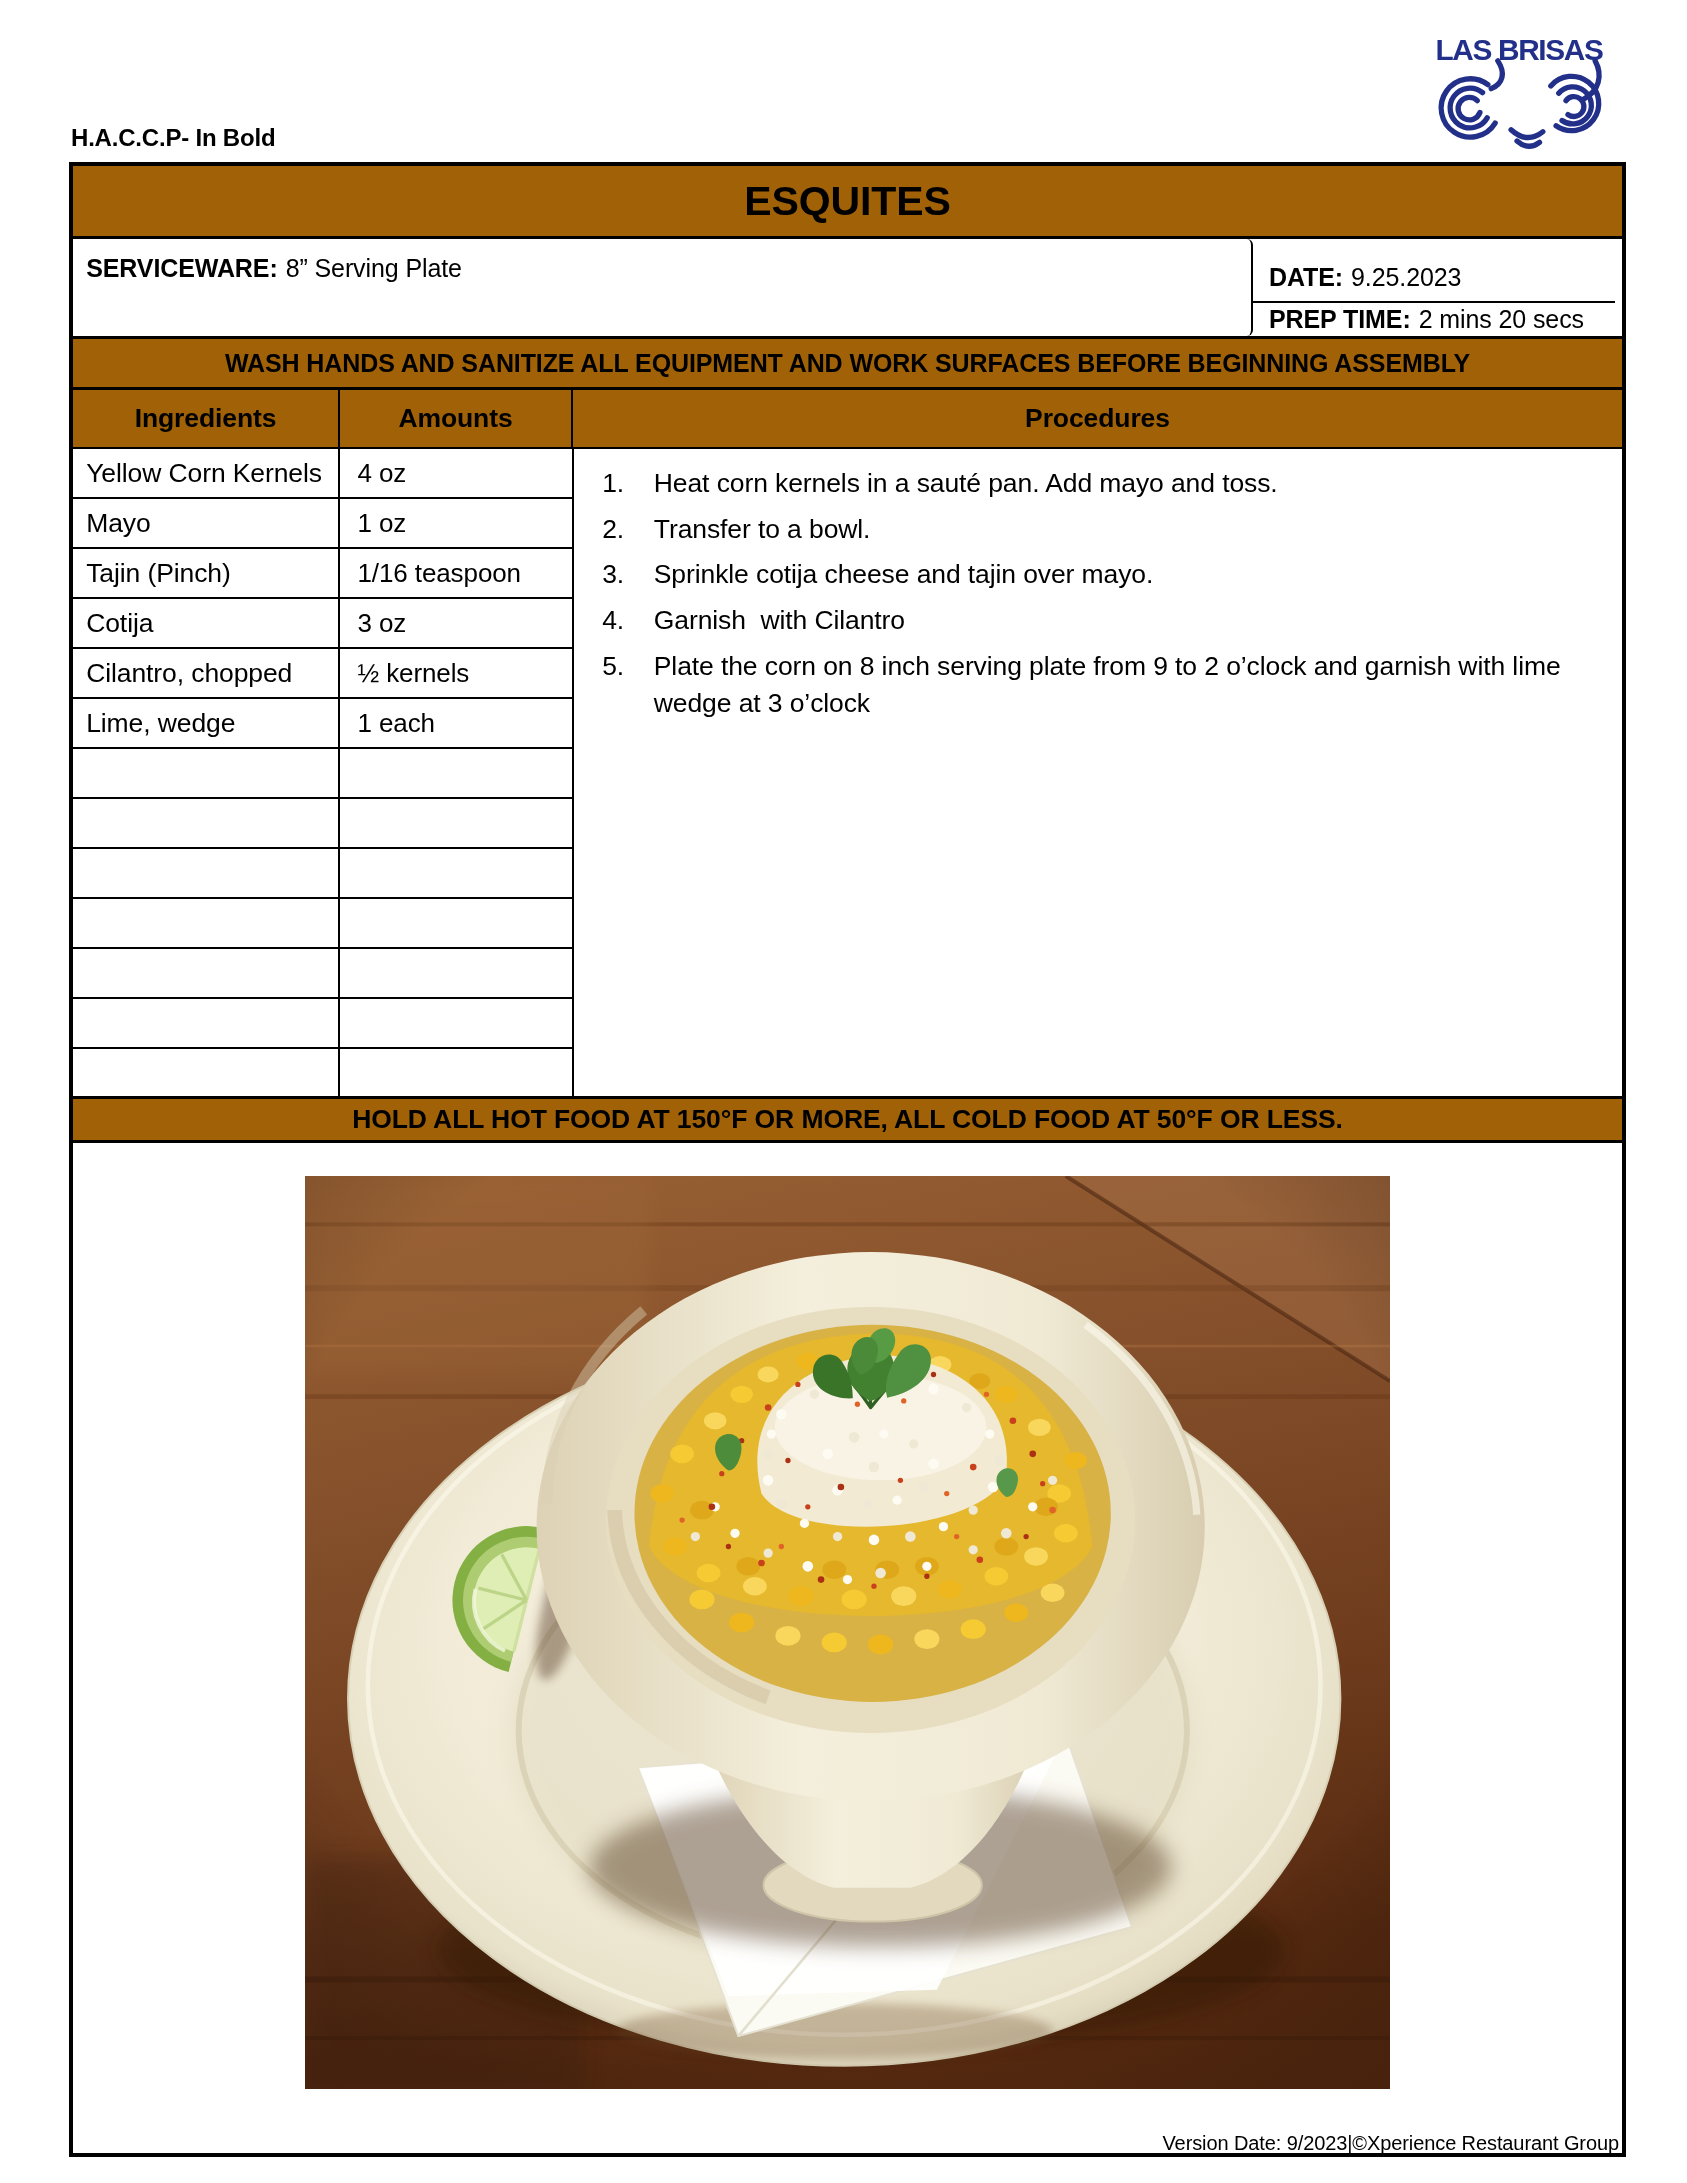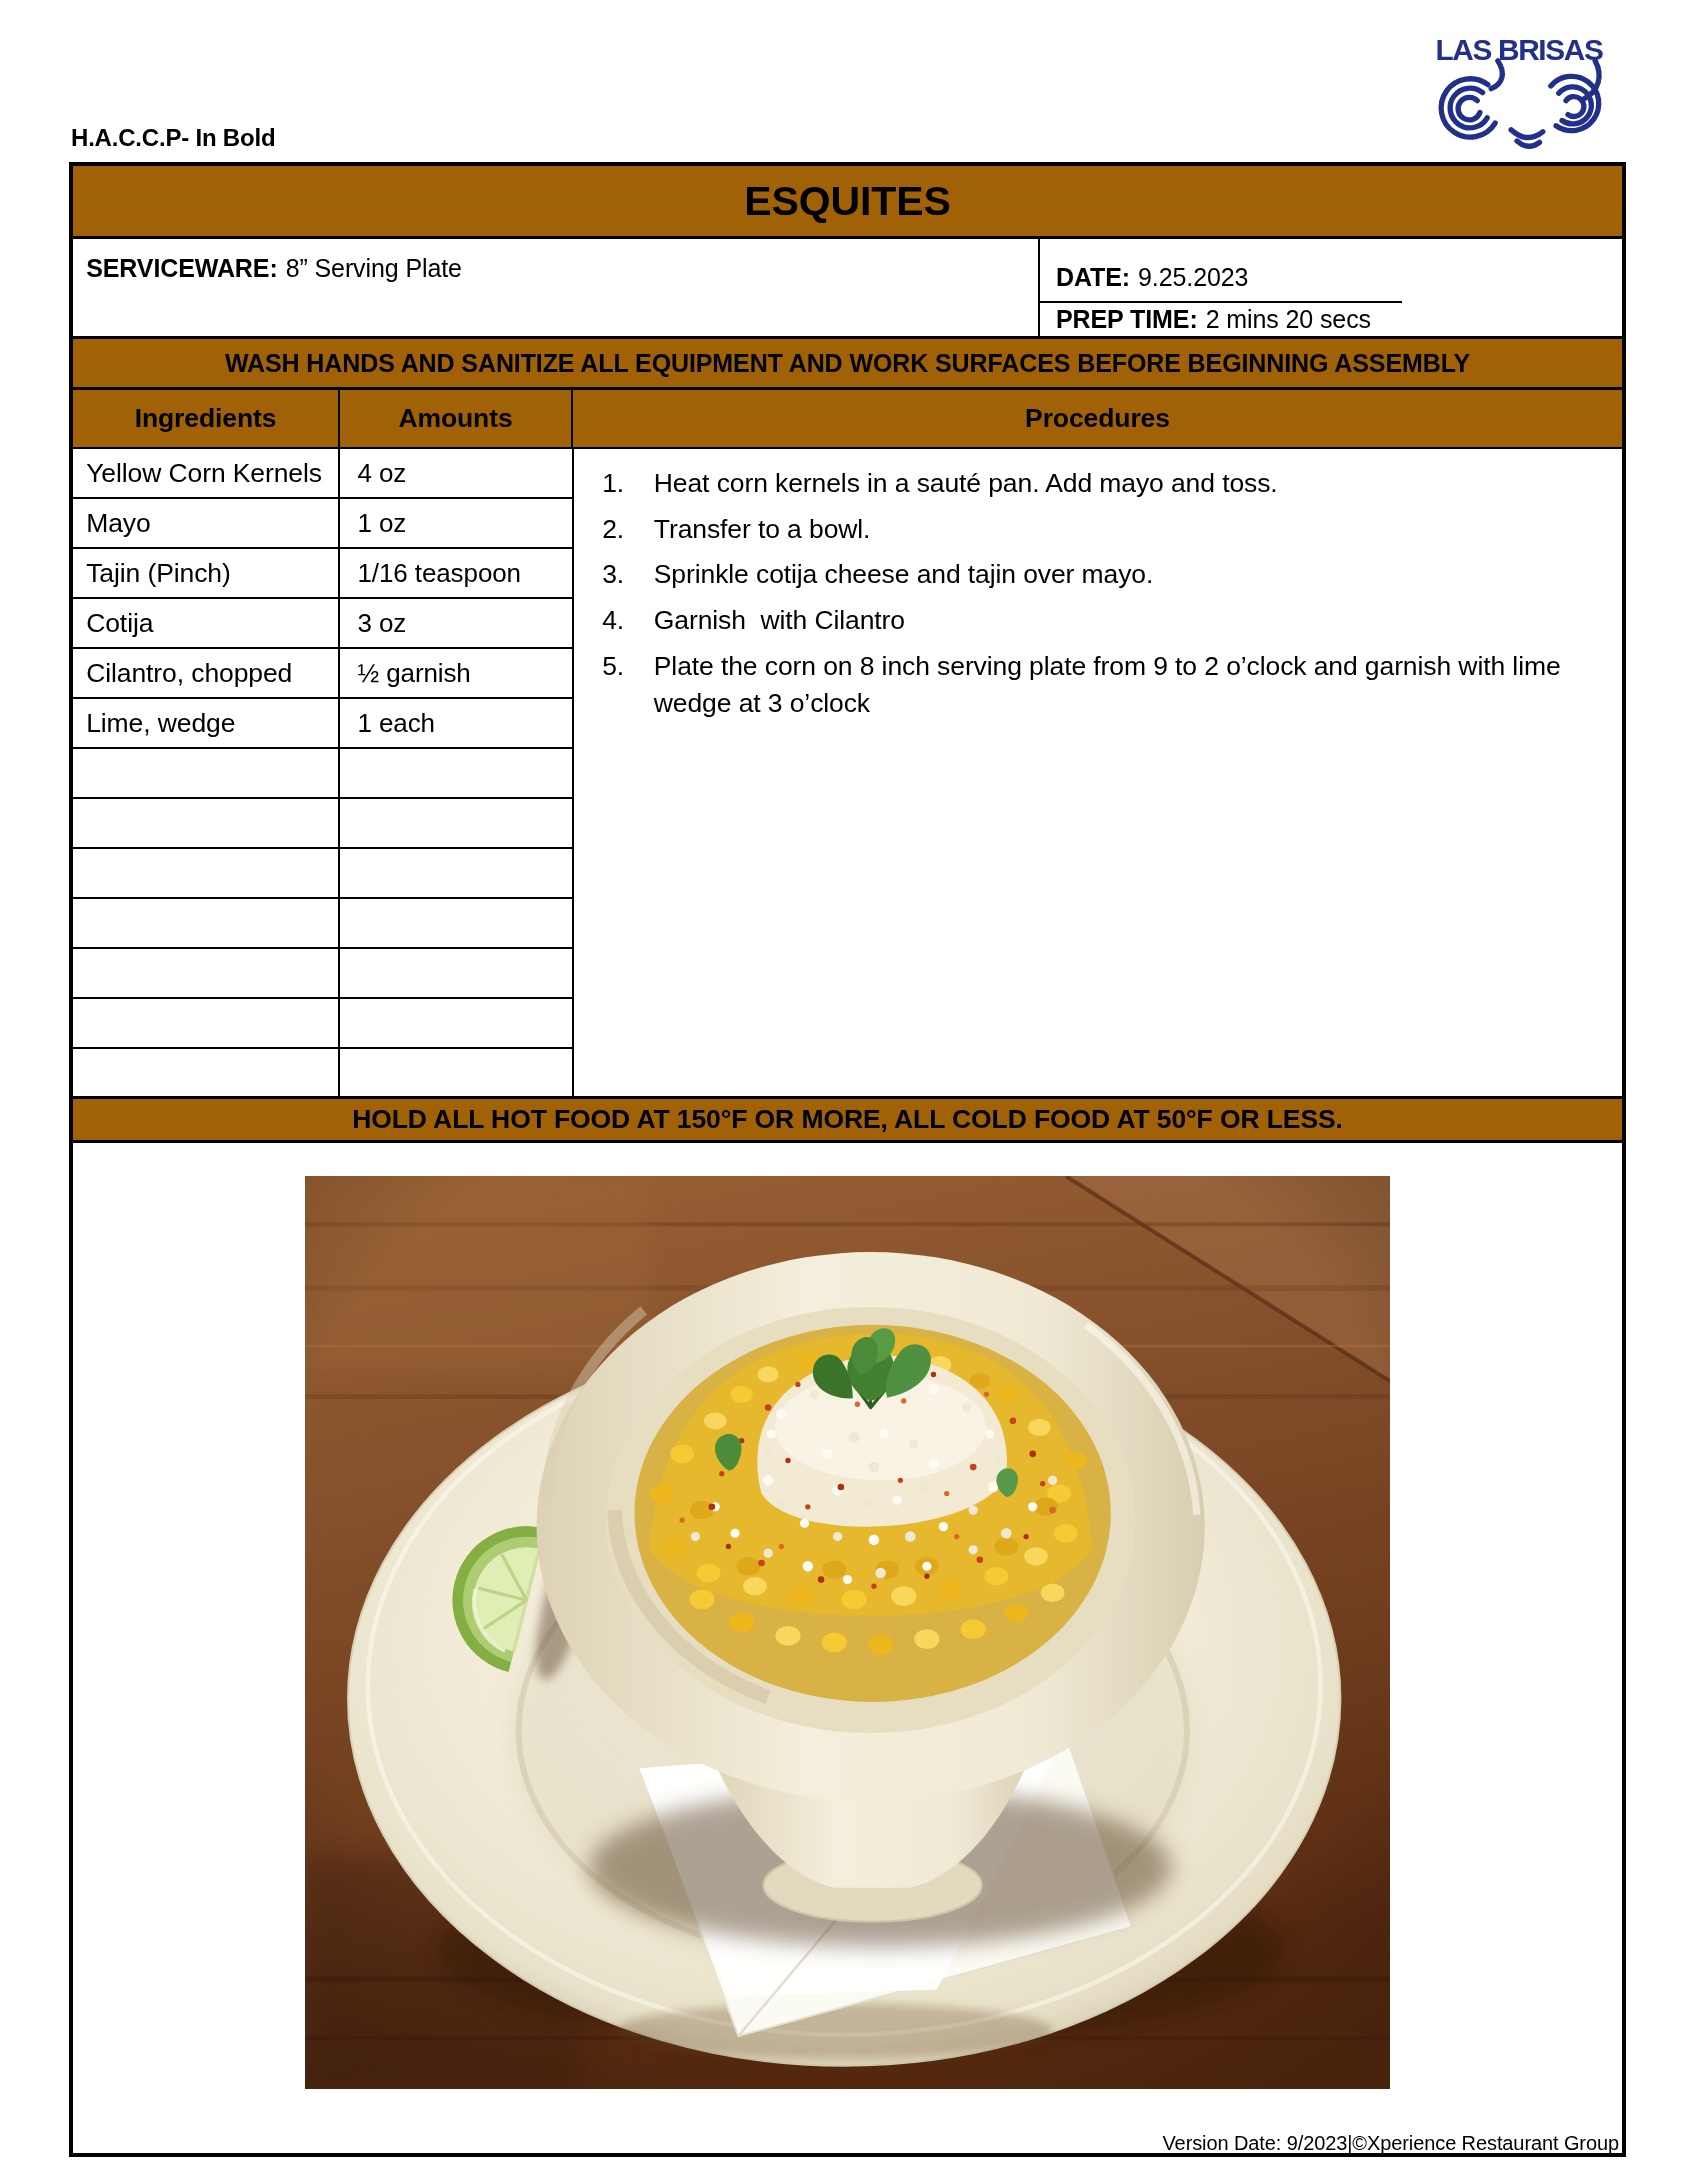--- a/index.html
+++ b/index.html
@@ -10,21 +10,21 @@
   }
   .haccp{position:absolute;left:71px;top:124px;font-size:24px;font-weight:700;letter-spacing:-0.2px;}
   .logo{position:absolute;top:29px;right:70px;width:196px;height:126px;}
   .footer{position:absolute;top:2132px;right:68px;font-size:20px;letter-spacing:-0.1px;}
 
   .sheet{position:absolute;left:69px;top:162px;width:1549px;border:4px solid #000;background:#fff;letter-spacing:-0.1px;}
   .band{background:#a16207;}
   .row-title{height:70px;border-bottom:3.3px solid #000;display:flex;align-items:center;justify-content:center;
     font-size:41px;font-weight:700;}
   .row-meta{display:flex;border-bottom:3.3px solid #000;height:97px;}
-  .meta-left{width:967px;border-right:2.6px solid #000;box-sizing:border-box;padding:14.6px 0 0 13.2px;font-size:25px;}
+  .meta-left{width:1180px;border-right:2.6px solid #000;box-sizing:border-box;padding:14.6px 0 0 13.2px;font-size:25px;border-radius:6px;}
   .meta-right{width:362px;display:flex;flex-direction:column;margin-top:16px;}
   .meta-date{height:57px;box-sizing:border-box;border-bottom:2.6px solid #000;display:flex;align-items:center;padding-left:16px;font-size:25px;}
   .meta-prep{height:40px;display:flex;align-items:center;padding-left:16px;font-size:25px;}
   .b{font-weight:700;margin-right:8px;}
   .row-wash{height:48px;border-bottom:3.3px solid #000;display:flex;align-items:center;justify-content:center;
     font-size:25px;font-weight:700;}
   .row-heads{display:flex;height:57px;border-bottom:2.6px solid #000;font-weight:700;font-size:26.5px;}
   .h-ing{width:265px;border-right:2.6px solid #000;box-sizing:content-box;display:flex;align-items:center;justify-content:center;}
   .h-amt{width:231px;border-right:2.6px solid #000;display:flex;align-items:center;justify-content:center;}
   .h-proc{flex:1;display:flex;align-items:center;justify-content:center;border-radius:21px;}
@@ -105,21 +105,21 @@
       <div class="ing-row">
         <div class="c-name">Tajin (Pinch)</div>
         <div class="c-amt">1/16 teaspoon</div>
       </div>
       <div class="ing-row">
         <div class="c-name">Cotija</div>
         <div class="c-amt">3 oz</div>
       </div>
       <div class="ing-row">
         <div class="c-name">Cilantro, chopped</div>
-        <div class="c-amt">½ garnish</div>
+        <div class="c-amt">½ kernels</div>
       </div>
       <div class="ing-row">
         <div class="c-name">Lime, wedge</div>
         <div class="c-amt">1 each</div>
       </div>
       <div class="ing-row">
           <div class="c-name"></div>
           <div class="c-amt"></div>
         </div>
       <div class="ing-row">

